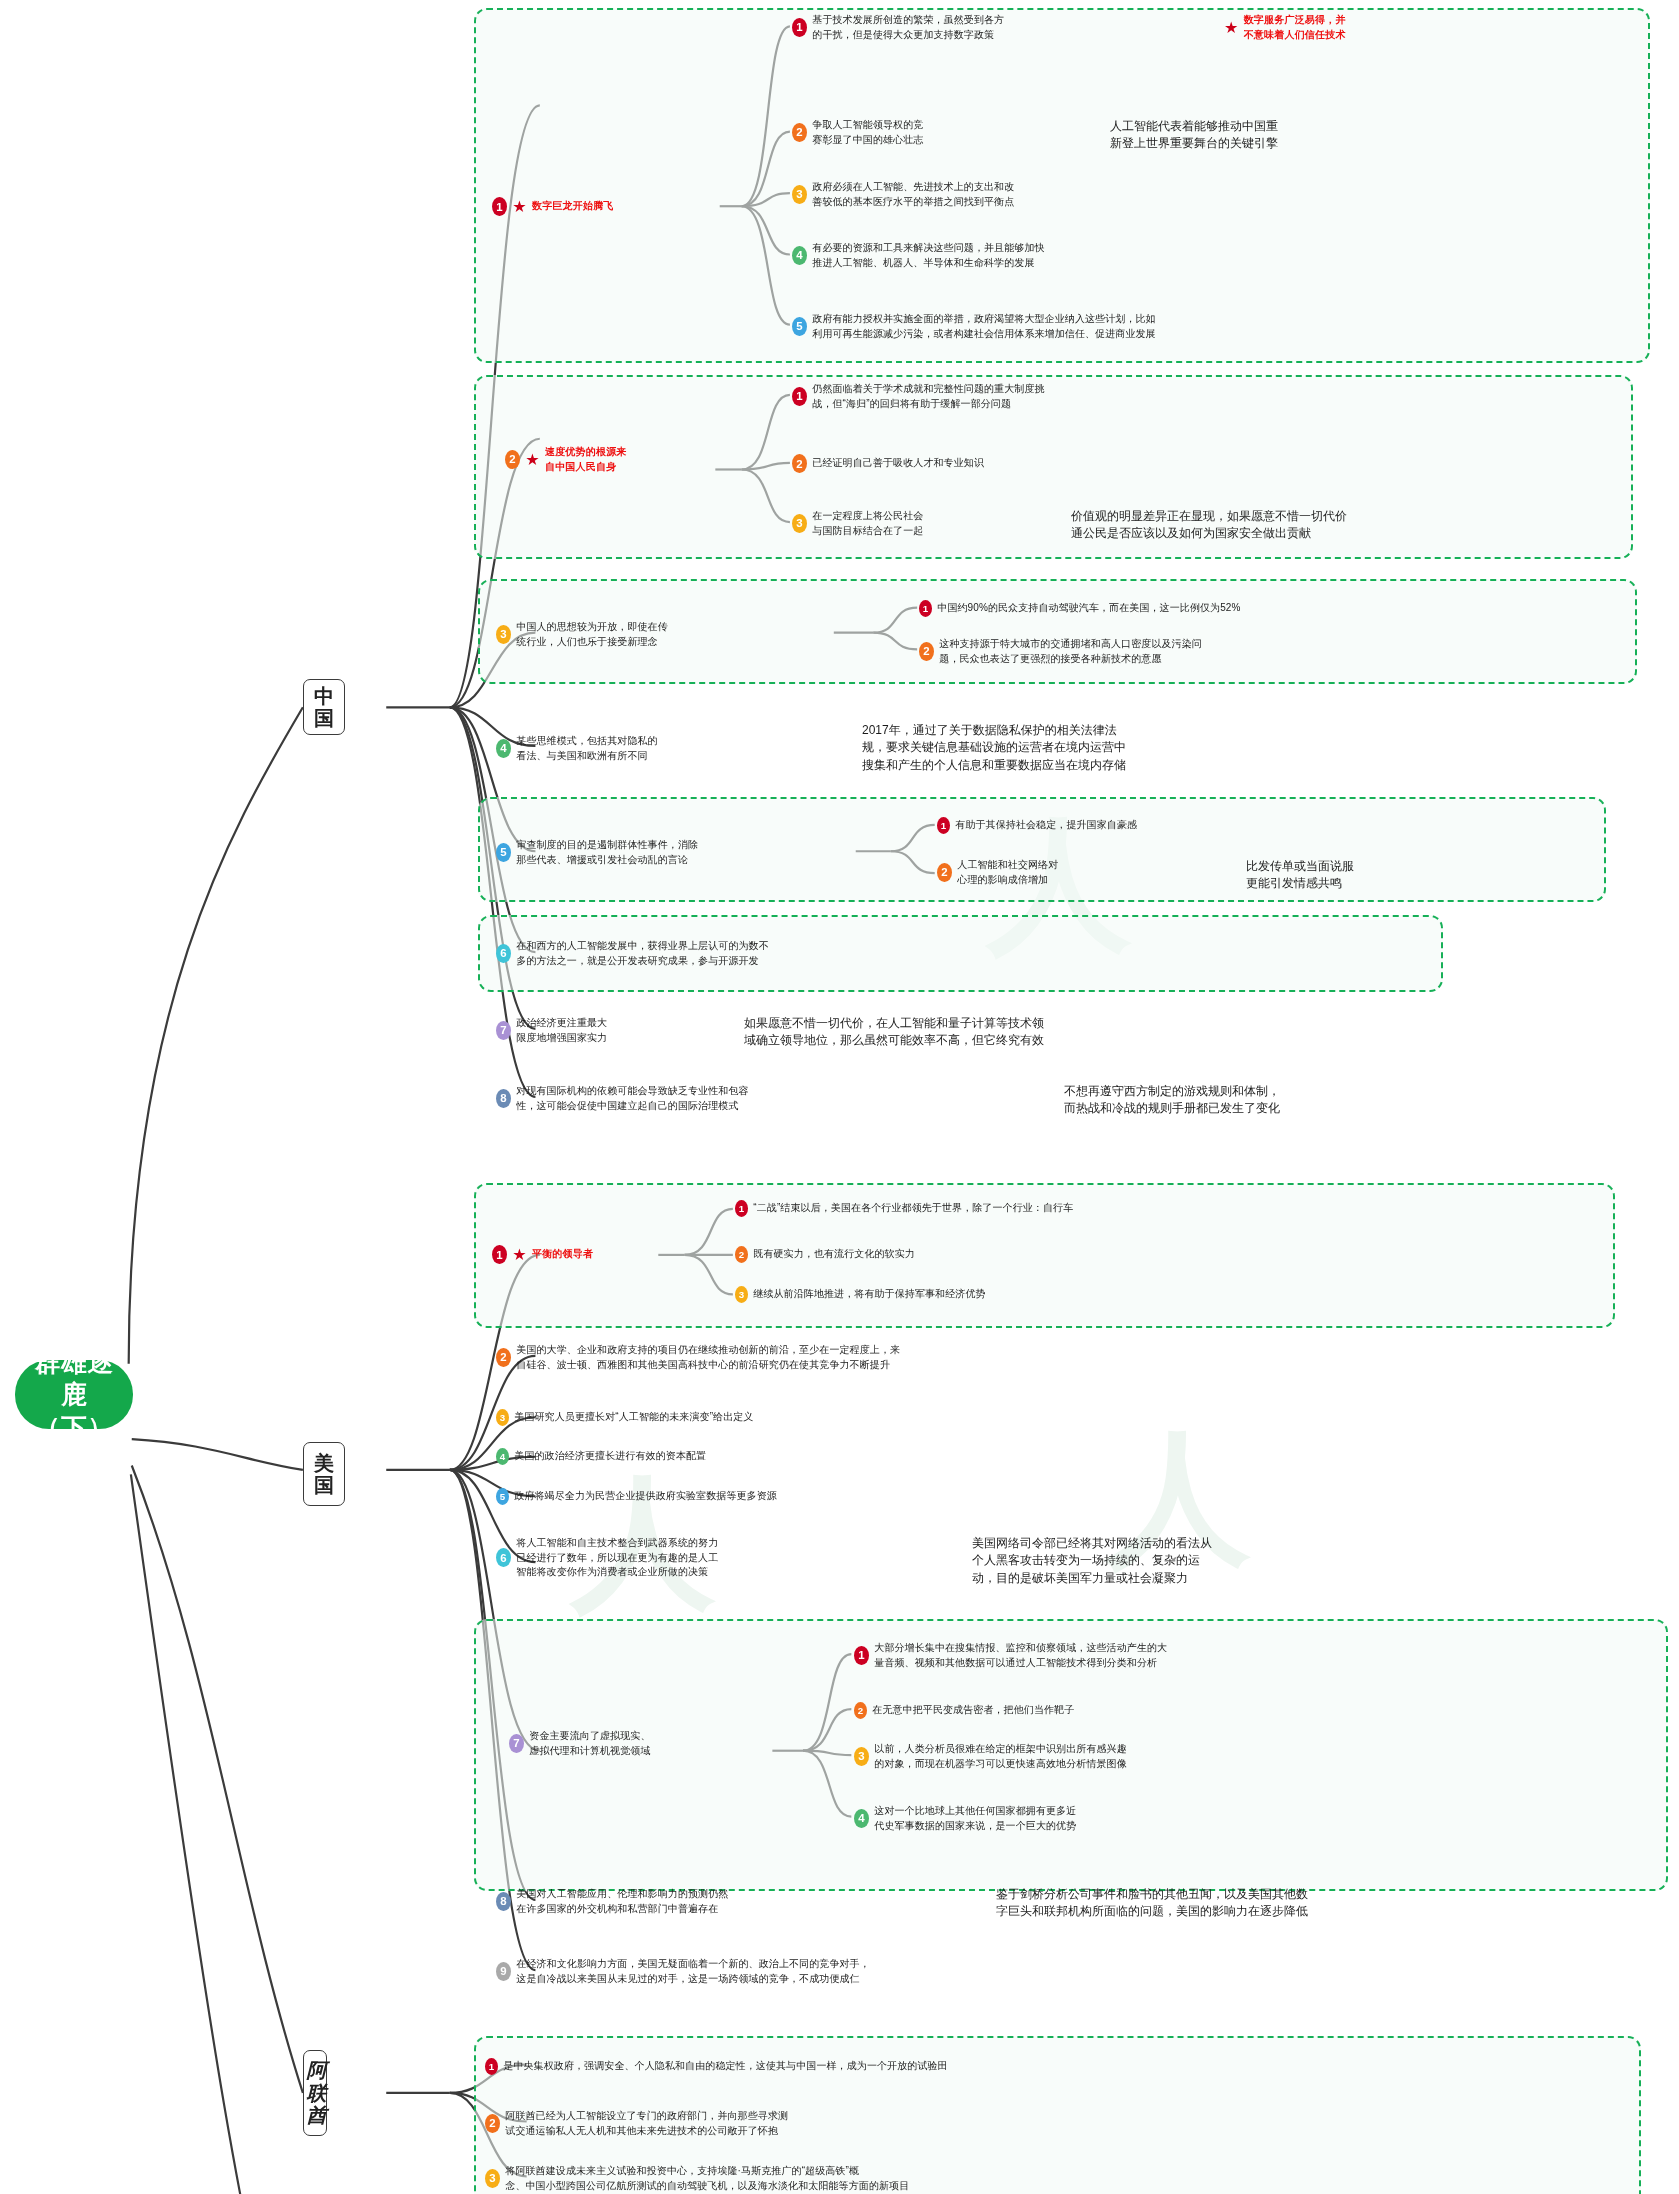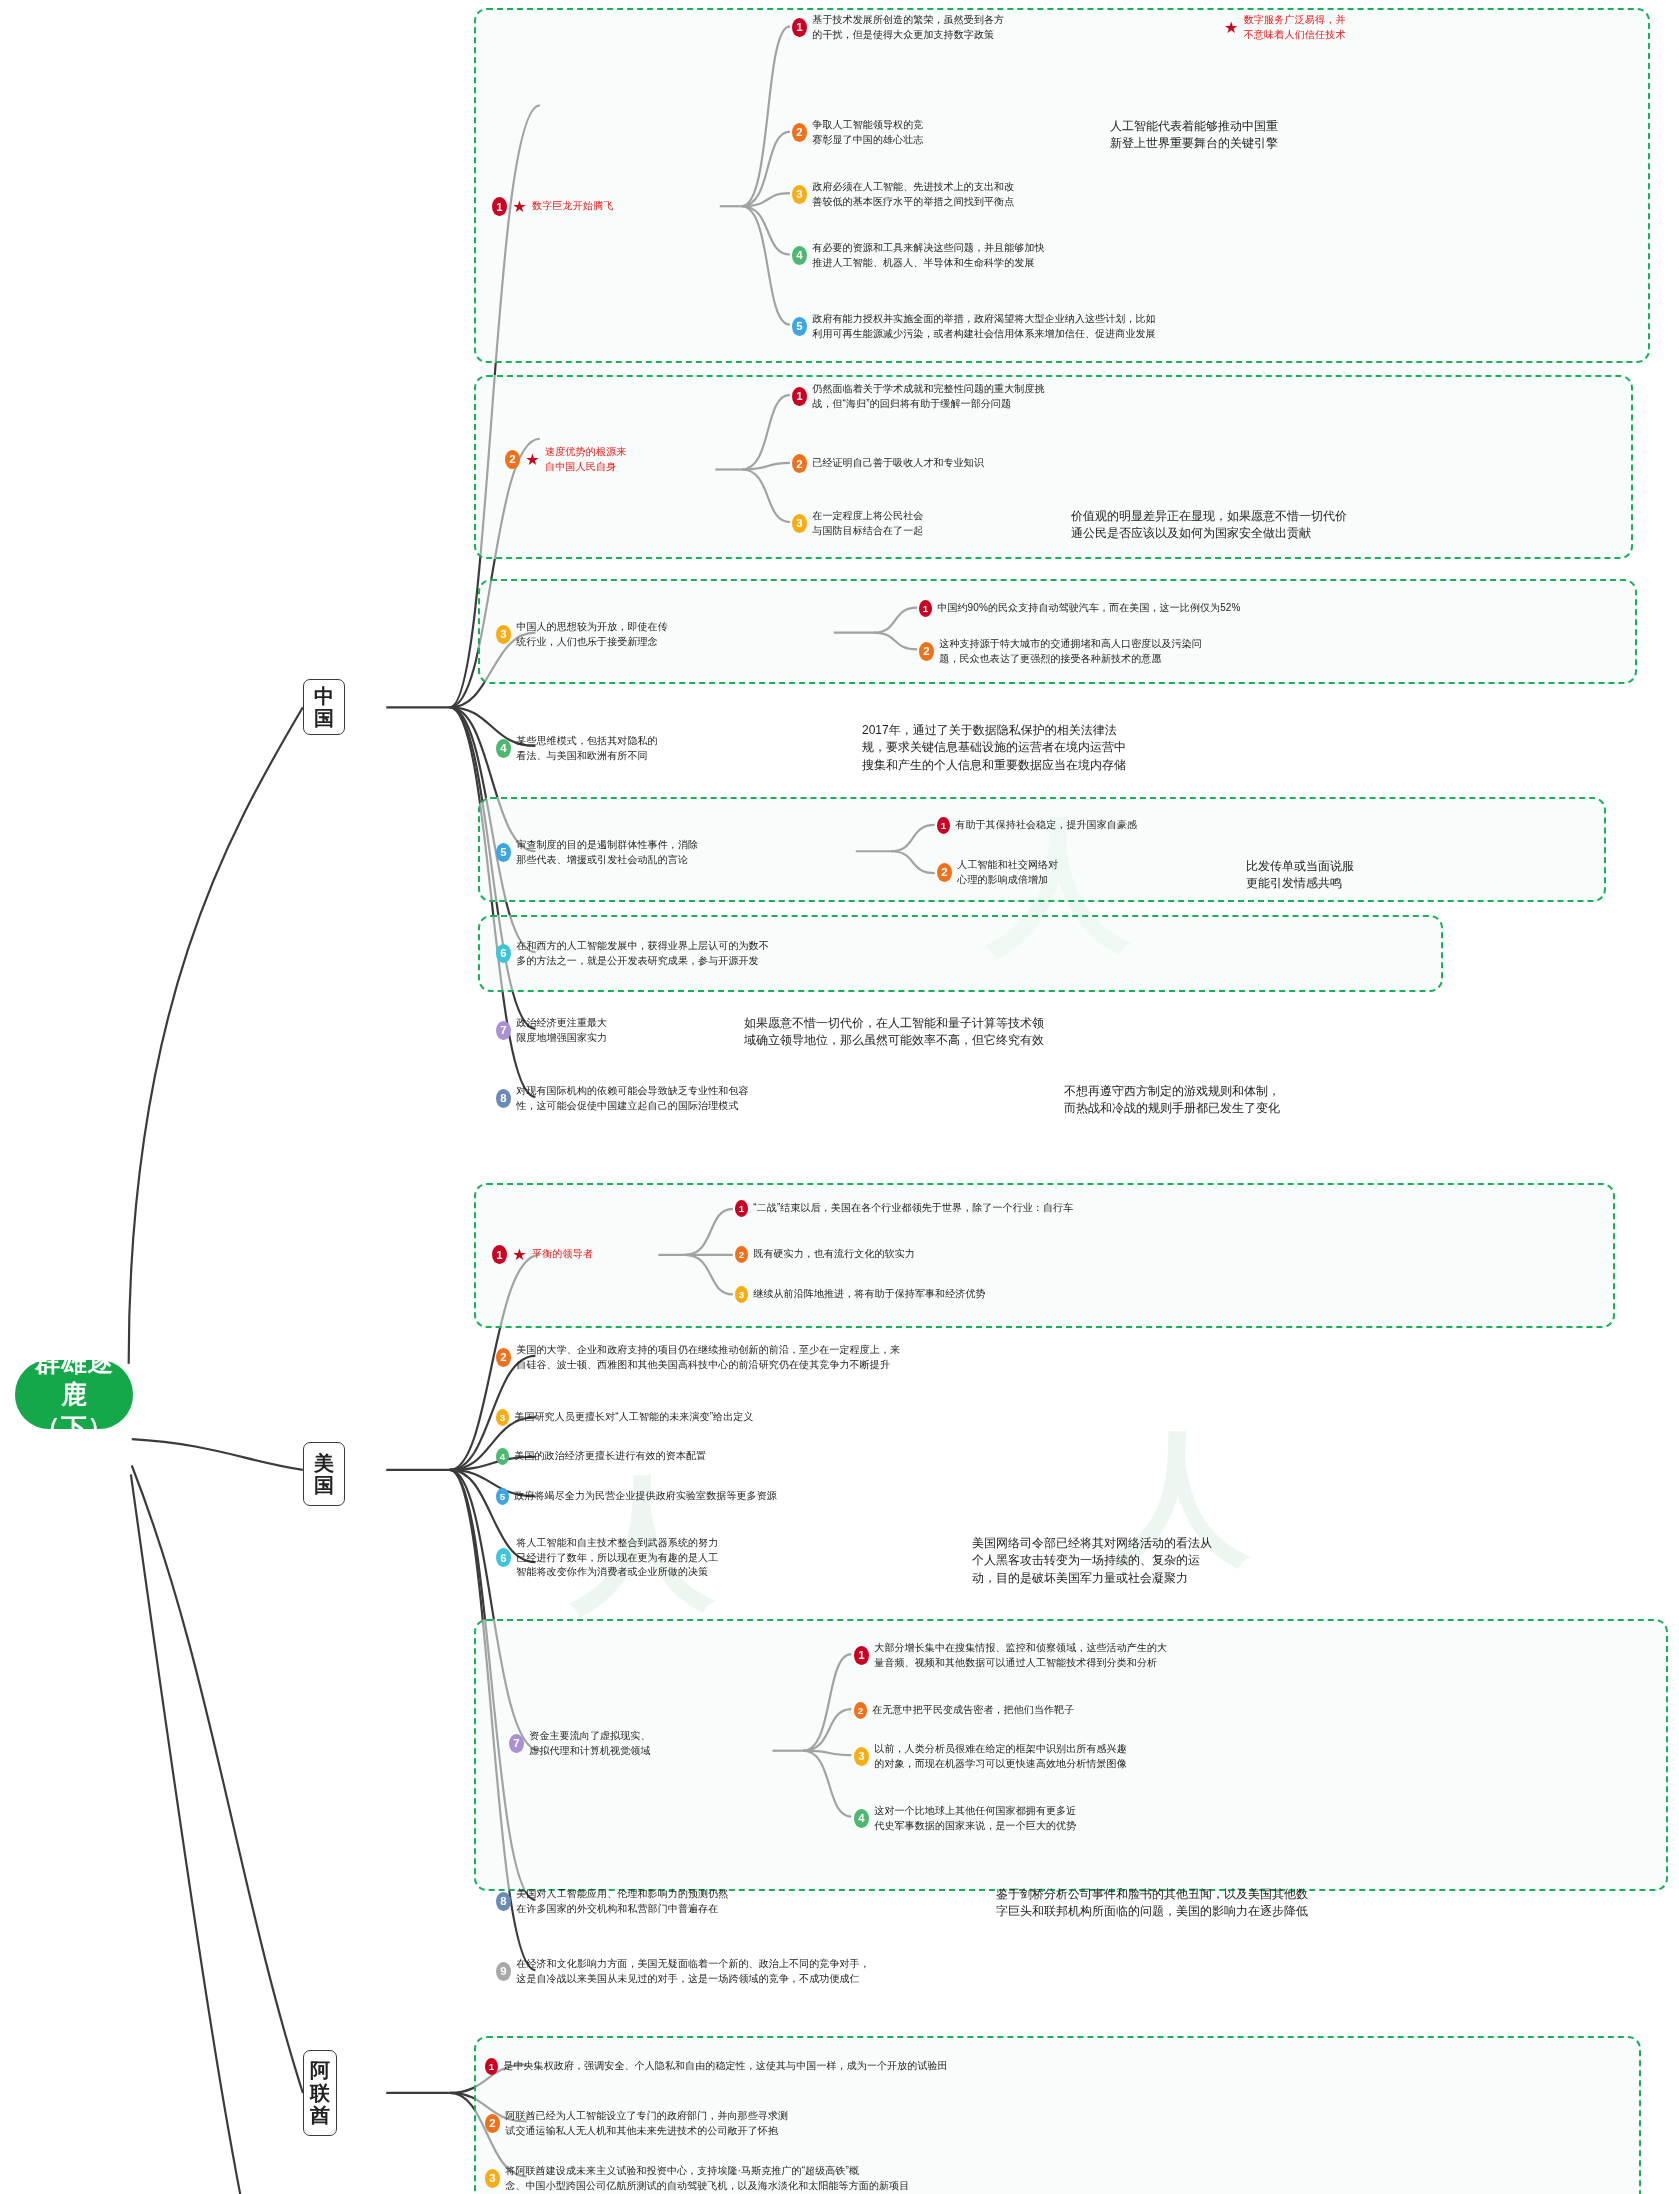--- a/index.html
+++ b/index.html
@@ -63,21 +63,21 @@
   .topic .badge.sm { width:13px; height:16.7px; font-size:9.7px; }
   .topic .txt {
     font-size:10px;
     line-height:1.45;
     color:#1b1b1b;
     white-space:pre-line;
     letter-spacing:0.1px;
   }
   .topic .txt.red {
     color:#ee1111;
-    font-weight:normal;
+    font-weight:bold;
     letter-spacing:0.2px;
   }
   .star {
     flex:0 0 auto;
     color:#cc0018;
     font-size:16px;
     line-height:1;
   }
 
   
@@ -212,21 +212,21 @@
     <span>群雄逐鹿
 （下）</span>
   </div>
 
   <div class="branch-node" style="left:303px;top:679px;width:42px;height:56px;">
     <span>中国</span>
   </div>
   <div class="branch-node" style="left:303px;top:1442px;width:42px;height:64px;">
     <span>美国</span>
   </div>
-  <div class="branch-node" style="left:303px;top:2050px;width:34px;height:86px;">
+  <div class="branch-node" style="left:303px;top:2050px;width:24px;height:86px;font-style:italic;">
     <span>阿联酋</span>
   </div>
 
   <div class="topic" style="left:492px;top:197px;">
     <span class="badge" style="background:#cc0022;">1</span>
     <span class="star">★</span>
     <span class="txt red">数字巨龙开始腾飞</span>
   </div>
   <div class="topic" style="left:792px;top:13px;">
     <span class="badge" style="background:#cc0022;">1</span>

